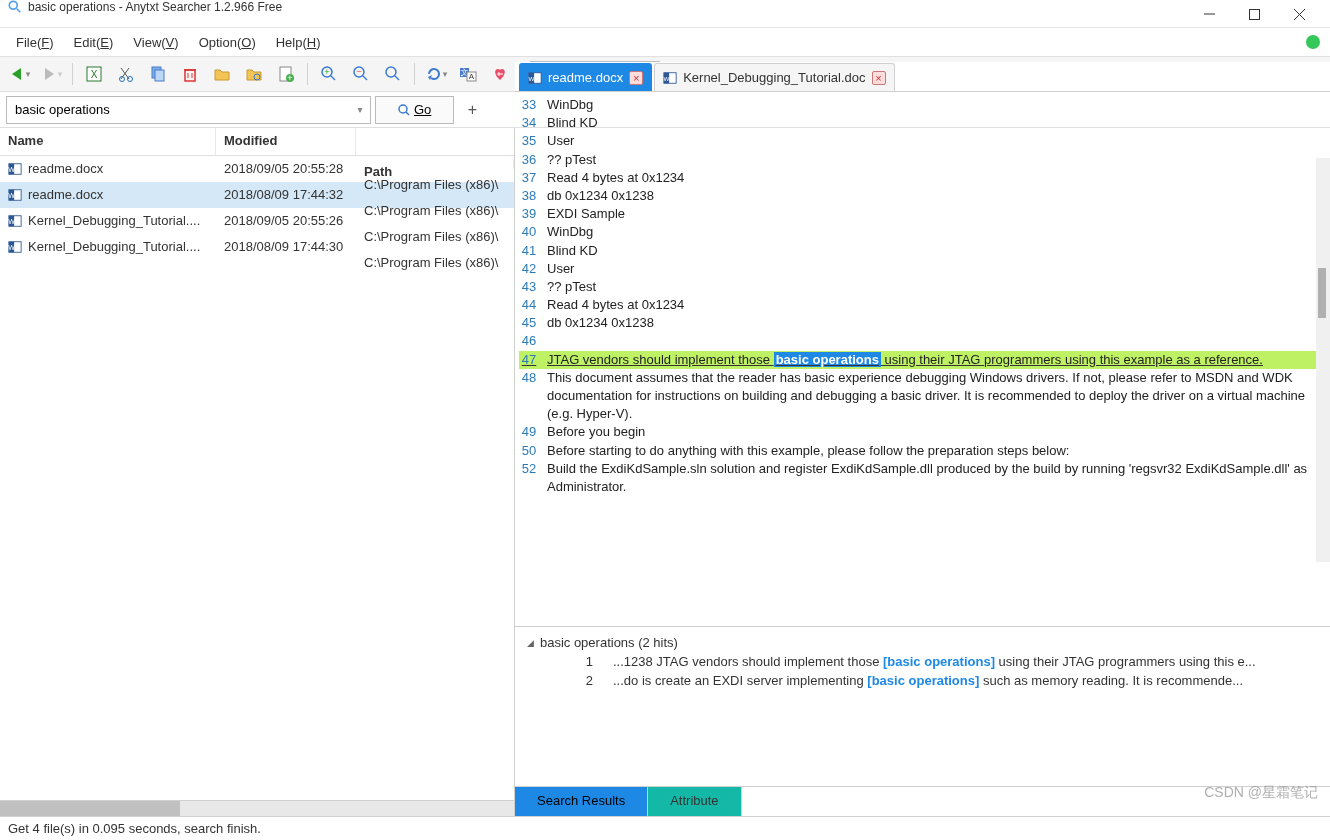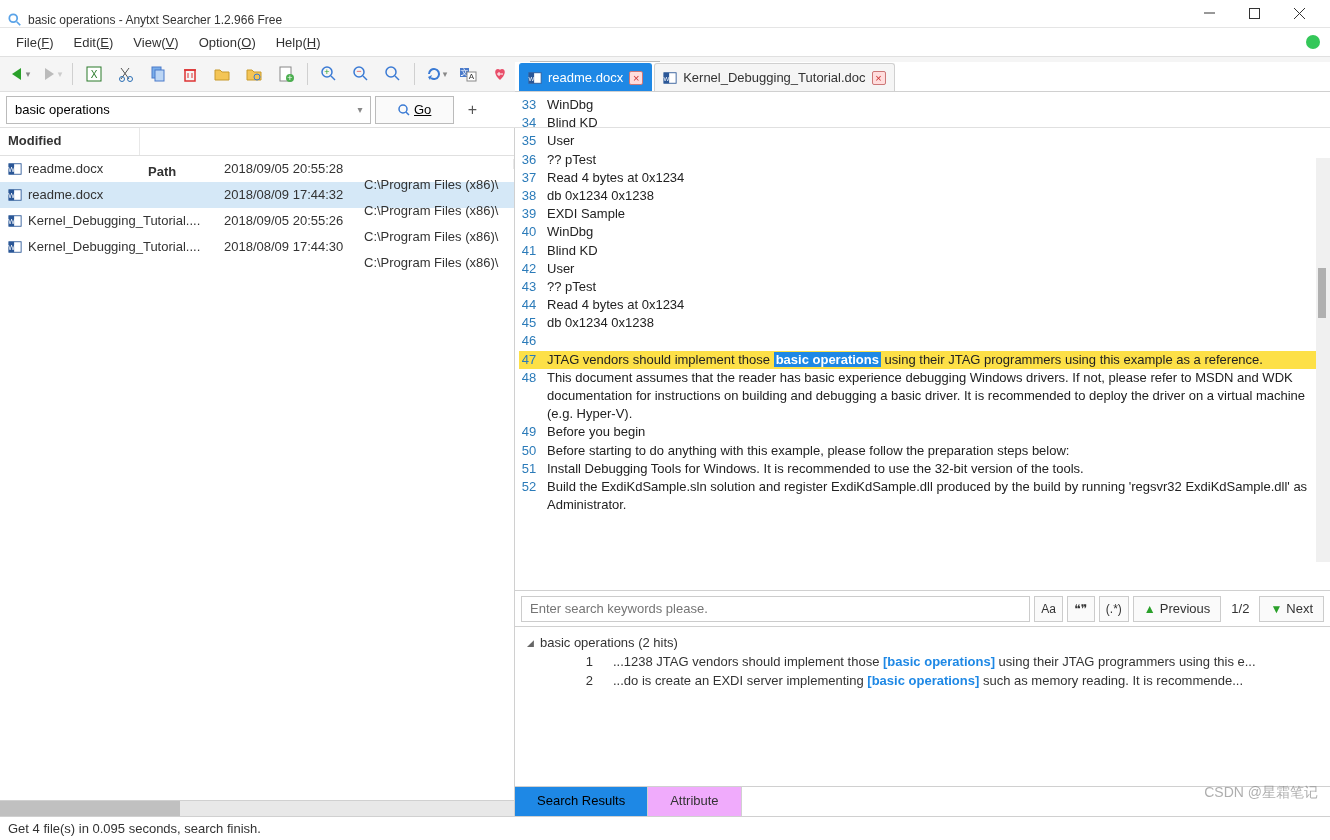--- a/index.html
+++ b/index.html
@@ -1,17 +1,17 @@
 <!DOCTYPE html>
 <html><head>
 <meta charset="utf-8">
 <style>
 * { box-sizing: border-box; margin: 0; padding: 0; }
 body { font-family: "Segoe UI", "Microsoft YaHei", sans-serif; font-size: 12px; color: #333; background: #fff; width: 1330px; height: 840px; overflow: hidden; position: relative; display: flex; flex-direction: column; }
-.titlebar { height: 28px; display: flex; align-items: flex-end; padding: 0 8px; background: #fff; border-bottom: 1px solid #e5e5e5; }
+.titlebar { height: 28px; display: flex; align-items: flex-start; padding: 0 8px; background: #fff; border-bottom: 1px solid #e5e5e5; }
 .titlebar .app-icon { width: 14px; height: 14px; margin-right: 6px; }
 .titlebar .title { font-size: 12px; color: #333; }
 .titlebar .win-controls { margin-left: auto; display: flex; gap: 0; }
 .titlebar .win-controls div { width: 45px; height: 28px; display: flex; align-items: center; justify-content: center; }
 .menubar { height: 28px; display: flex; align-items: center; padding: 0 6px; background: #fff; font-size: 13px; position: relative; }
 .menubar .menu-item { padding: 4px 10px; cursor: default; }
 .menubar .menu-item u { text-decoration: underline; }
 .menubar .status-dot { position: absolute; right: 10px; width: 14px; height: 14px; border-radius: 50%; background: #34c759; }
 .toolbar { height: 36px; display: flex; align-items: center; padding: 2px 6px; gap: 6px; background: #f5f5f5; border-top: 1px solid #e0e0e0; border-bottom: 1px solid #e0e0e0; }
 .toolbar .tb-btn { width: 26px; height: 26px; display: flex; align-items: center; justify-content: center; border-radius: 2px; }
@@ -44,37 +44,37 @@
 .doc-tabs { height: 30px; display: flex; align-items: flex-end; padding-left: 4px; gap: 0; border-bottom: 1px solid #d0d0d0; background: #fff; margin-top: -66px; position: relative; z-index: 5; }
 .doc-tab { height: 28px; display: flex; align-items: center; padding: 0 8px; gap: 6px; font-size: 13px; border: 1px solid #d0d0d0; border-bottom: none; background: #f5f5f5; border-radius: 3px 3px 0 0; margin-right: 2px; }
 .doc-tab.active { background: #1e88e5; color: #fff; border-color: #1e88e5; }
 .doc-tab .close-x { width: 14px; height: 14px; display: flex; align-items: center; justify-content: center; font-size: 11px; border: 1px solid #c77; color: #c33; background: #fdd; border-radius: 2px; }
 .doc-tab.active .close-x { background: #fdd; color: #c33; }
 .doc-tab .docx-icon { width: 14px; height: 14px; }
 .content-view { flex: 1; overflow: auto; padding: 4px 12px 4px 4px; font-size: 13px; line-height: 1.4; min-height: 0; }
 .content-line { display: flex; padding: 0; }
 .content-line .ln { width: 28px; text-align: center; color: #2b7bb9; padding-right: 8px; flex-shrink: 0; }
 .content-line .tx { flex: 1; color: #222; }
-.content-line.hl { background: #fde047; }
+.content-line.hl { background: #bef264; text-decoration: underline; }
 .hl-word { background: #1e88e5; color: #fff; padding: 0 2px; font-weight: 600; }
 .preview-search { height: 36px; border-top: 1px solid #d0d0d0; display: flex; align-items: center; padding: 4px 6px; gap: 4px; }
 .preview-search input { flex: 1; height: 26px; border: 1px solid #ccc; padding: 0 8px; font-size: 13px; color: #999; }
 .ps-btn { height: 26px; min-width: 28px; padding: 0 6px; border: 1px solid #ccc; background: #fafafa; font-size: 12px; display: flex; align-items: center; justify-content: center; }
 .ps-nav { height: 26px; padding: 0 10px; border: 1px solid #ccc; background: #fafafa; font-size: 13px; display: flex; align-items: center; gap: 4px; }
 .ps-nav .arr { color: #2aa02a; font-size: 12px; }
 .results-pane { height: 190px; border-top: 1px solid #d0d0d0; display: flex; flex-direction: column; }
 .results-body { flex: 1; overflow: auto; padding: 6px 8px; font-size: 13px; }
 .results-body .grp { display: flex; align-items: center; gap: 6px; padding: 2px 4px; }
 .results-body .grp::before { content: "◢"; font-size: 9px; color: #666; }
 .results-body .hit { display: flex; padding: 2px 4px 2px 50px; gap: 20px; }
 .results-body .hit .num { width: 20px; text-align: right; color: #333; }
 .results-body .hit .txt { flex: 1; color: #333; white-space: nowrap; overflow: hidden; text-overflow: ellipsis; }
 .results-body .kw { color: #1e88e5; font-weight: 600; }
 .results-tabs { height: 30px; display: flex; border-top: 1px solid #d0d0d0; }
-.results-tabs .rt { padding: 6px 22px; font-size: 13px; border-right: 1px solid #d0d0d0; background: #f0abfc; }
+.results-tabs .rt { padding: 6px 22px; font-size: 13px; border-right: 1px solid #d0d0d0; background: #14b8a6; }
 .results-tabs .rt.active { background: #1e88e5; color: #000000; }
 .statusbar { height: 24px; border-top: 1px solid #d0d0d0; display: flex; align-items: center; padding: 0 8px; font-size: 13px; background: #fff; }
 .watermark { position: absolute; right: 12px; bottom: 38px; color: rgba(120,120,120,0.6); font-size: 14px; z-index: 100; }
 svg { display: block; }
 </style>
 </head>
 <body>
 
 <div class="titlebar">
   <span class="app-icon">
@@ -235,20 +235,21 @@
     <span style="text-decoration:underline">Go</span>
   </button>
   <button class="plus-btn">+</button>
 </div>
 
 <div class="main">
 
   <div class="left-pane">
     <div class="file-list">
       <div class="file-header">
+        <div class="col-name">Name</div>
         <div class="col-mod">Modified</div>
         <div class="col-path">Path</div>
       </div>
       <div id="file-rows">
           <div class="file-row">
             <div class="col-name">
               <span class="doc-icon">
                 <svg viewBox="0 0 16 16">
                   <rect x="1" y="2" width="14" height="12" fill="#fff" stroke="#2b5797"></rect>
                   <rect x="1" y="2" width="6" height="12" fill="#2b5797"></rect>
@@ -399,44 +400,25 @@
         </div>
         <div class="content-line">
           <span class="ln">49</span>
           <span class="tx">Before you begin</span>
         </div>
         <div class="content-line">
           <span class="ln">50</span>
           <span class="tx">Before starting to do anything with this example, please follow the preparation steps below:</span>
         </div>
         <div class="content-line">
-          <span class="ln">51</span>
-          <span class="tx">Install Debugging Tools for Windows. It is recommended to use the 32-bit version of the tools.</span>
-        </div>
-        <div class="content-line">
           <span class="ln">52</span>
           <span class="tx">Build the ExdiKdSample.sln solution and register ExdiKdSample.dll produced by the build by running 'regsvr32 ExdiKdSample.dll' as Administrator.</span>
         </div>
       </div>
 
-    <div class="preview-search">
-      <input placeholder="Enter search keywords please." style="">
-      <div class="ps-btn">Aa</div>
-      <div class="ps-btn">❝❞</div>
-      <div class="ps-btn">(.*)</div>
-      <div class="ps-nav">
-          <span class="arr">▲</span>
-          <span>Previous</span>
-        </div>
-      <div style="padding:0 6px;font-size:13px">1/2</div>
-      <div class="ps-nav">
-          <span class="arr">▼</span>
-          <span>Next</span>
-        </div>
-    </div>
 
     <div class="results-pane">
       <div class="results-body" id="results-body">
           <div class="grp">
             <span>basic operations (2 hits)</span>
           </div>
           <div class="hit">
             <span class="num">1</span>
             <span class="txt">...1238 JTAG vendors should implement those <span class="kw">[basic operations]</span> using their JTAG programmers using this e...</span>
           </div>

